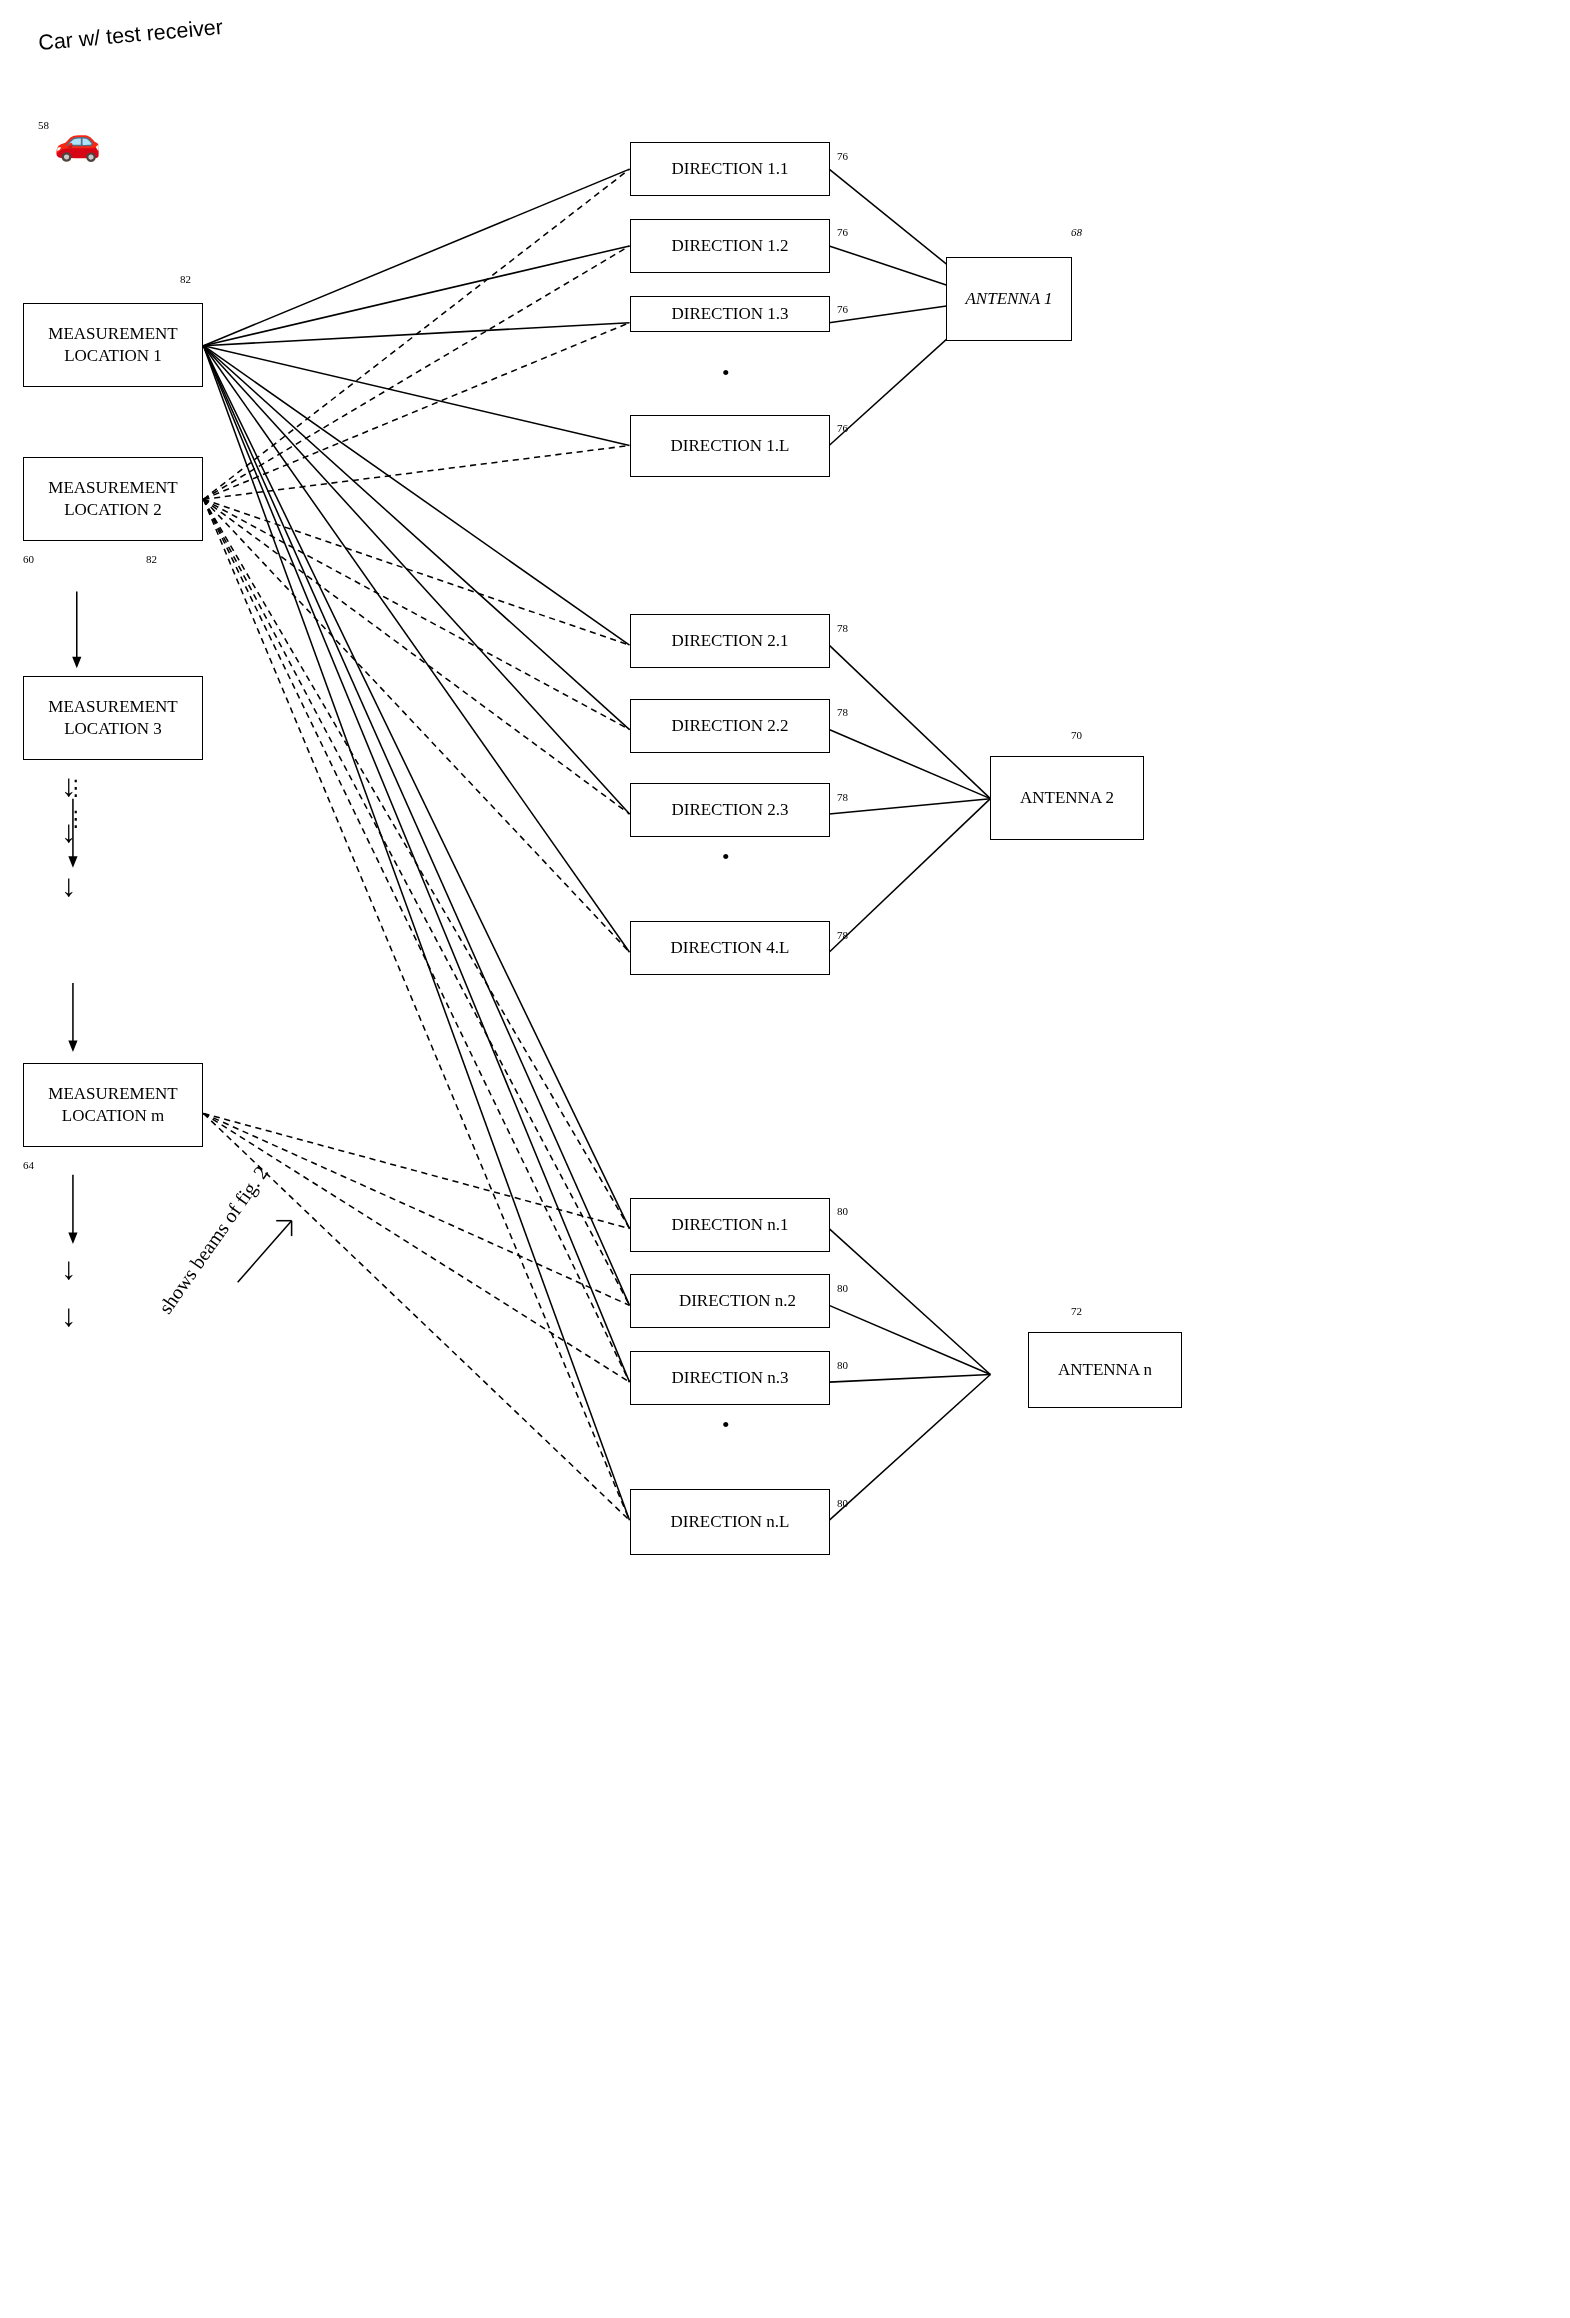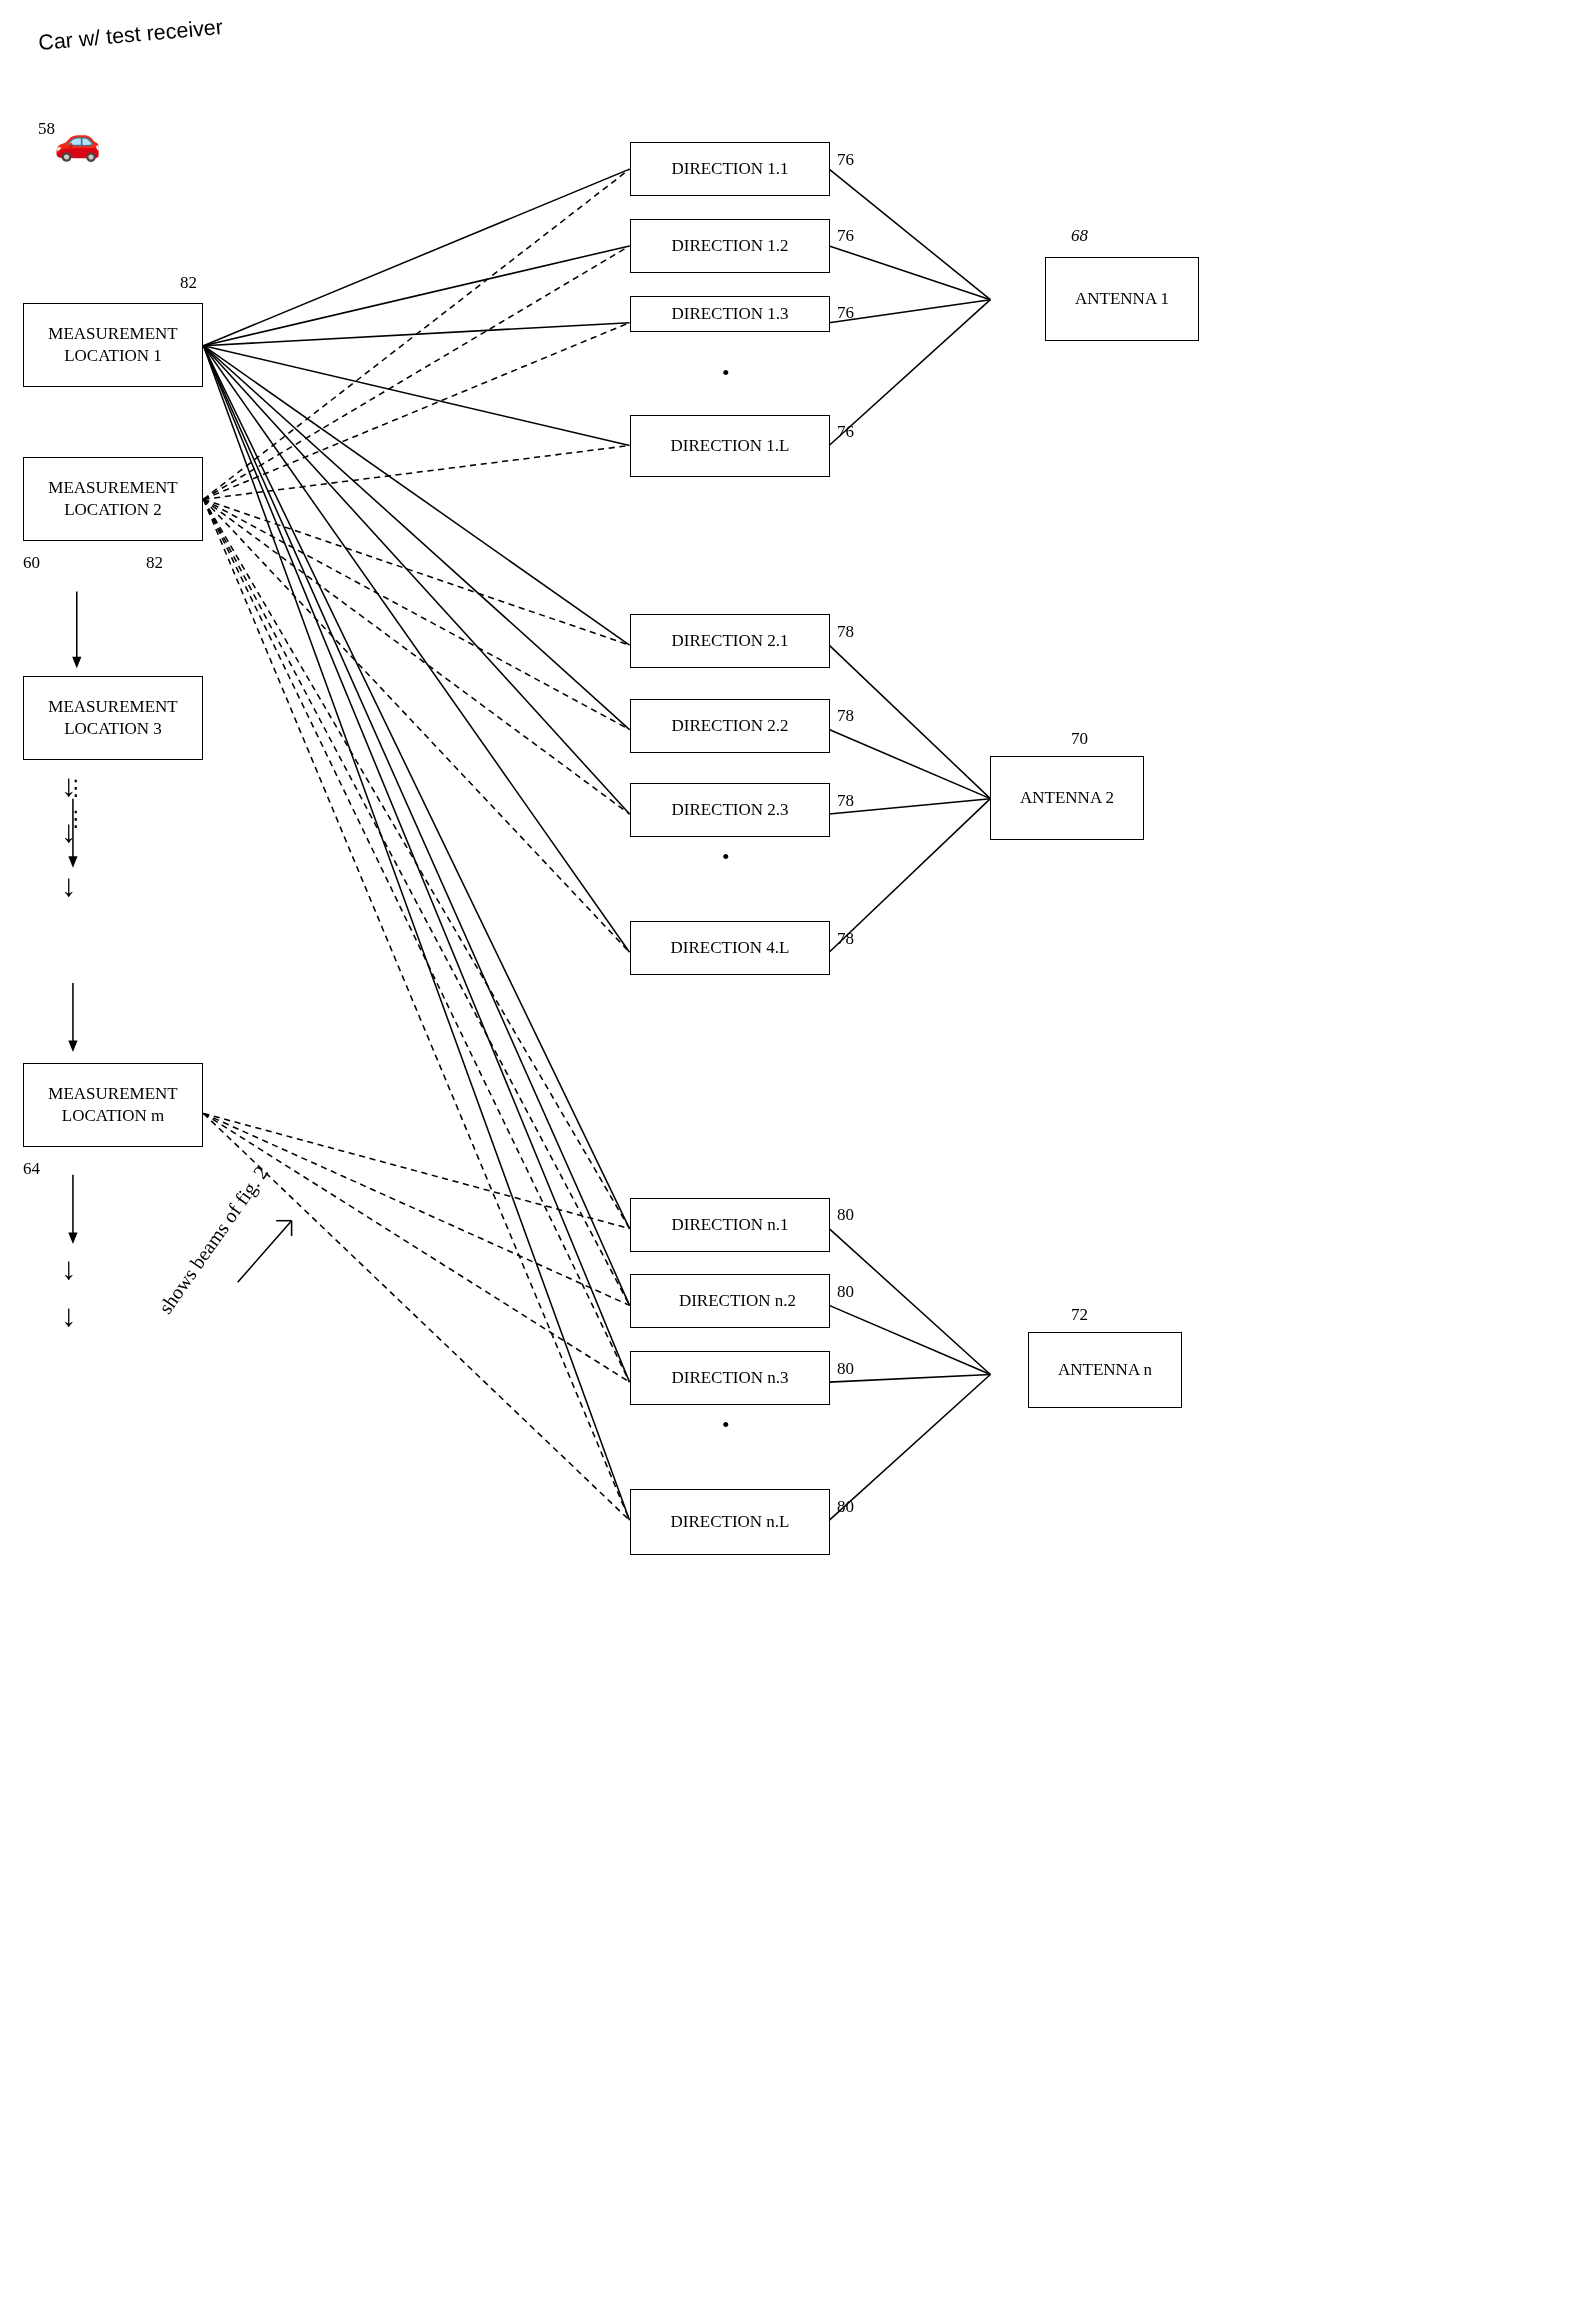--- a/index.html
+++ b/index.html
@@ -26,21 +26,21 @@
       justify-content: center;
       text-align: center;
       font-size: 17px;
       font-family: 'Times New Roman', serif;
       font-weight: normal;
       line-height: 1.3;
       padding: 3.1px 6.1px;
     }
     .label {
       position: absolute;
-      font-size: 17px;
+      font-size: 11px;
       font-family: 'Times New Roman', serif;
       background: transparent;
     }
     svg.lines {
       position: absolute;
       top: 0; left: 0;
       width: 1570px;
       height: 2319px;
       pointer-events: none;
     }
@@ -149,21 +149,21 @@
   <div class="label" style="top:226px; left:837px;">76</div>
 
   <div class="box" style="top:296px; left:630px; width:200px; height:36px;">DIRECTION 1.3</div>
   <div class="label" style="top:303px; left:837px;">76</div>
 
   <div class="label" style="top:361px; left:722px; font-size:21.5px;">•</div>
 
   <div class="box" style="top:415px; left:630px; width:200px; height:62px;">DIRECTION 1.L</div>
   <div class="label" style="top:422px; left:837px;">76</div>
 
-  <div class="box" style="top:257px; left:1045px; width:154px; height:84px;">ANTENNA 1</div>
+  <div class="box" style="top:257px; left:946px; width:126px; height:84px;font-style:italic;">ANTENNA 1</div>
   <div class="label" style="top:226px; left:1071px;font-style:italic;">68</div>
 
   <div class="box" style="top:614px; left:630px; width:200px; height:54px;">DIRECTION 2.1</div>
   <div class="label" style="top:622px; left:837px;">78</div>
 
   <div class="box" style="top:699px; left:630px; width:200px; height:54px;">DIRECTION 2.2</div>
   <div class="label" style="top:706px; left:837px;">78</div>
 
   <div class="box" style="top:783px; left:630px; width:200px; height:54px;">DIRECTION 2.3</div>
   <div class="label" style="top:791px; left:837px;">78</div>

